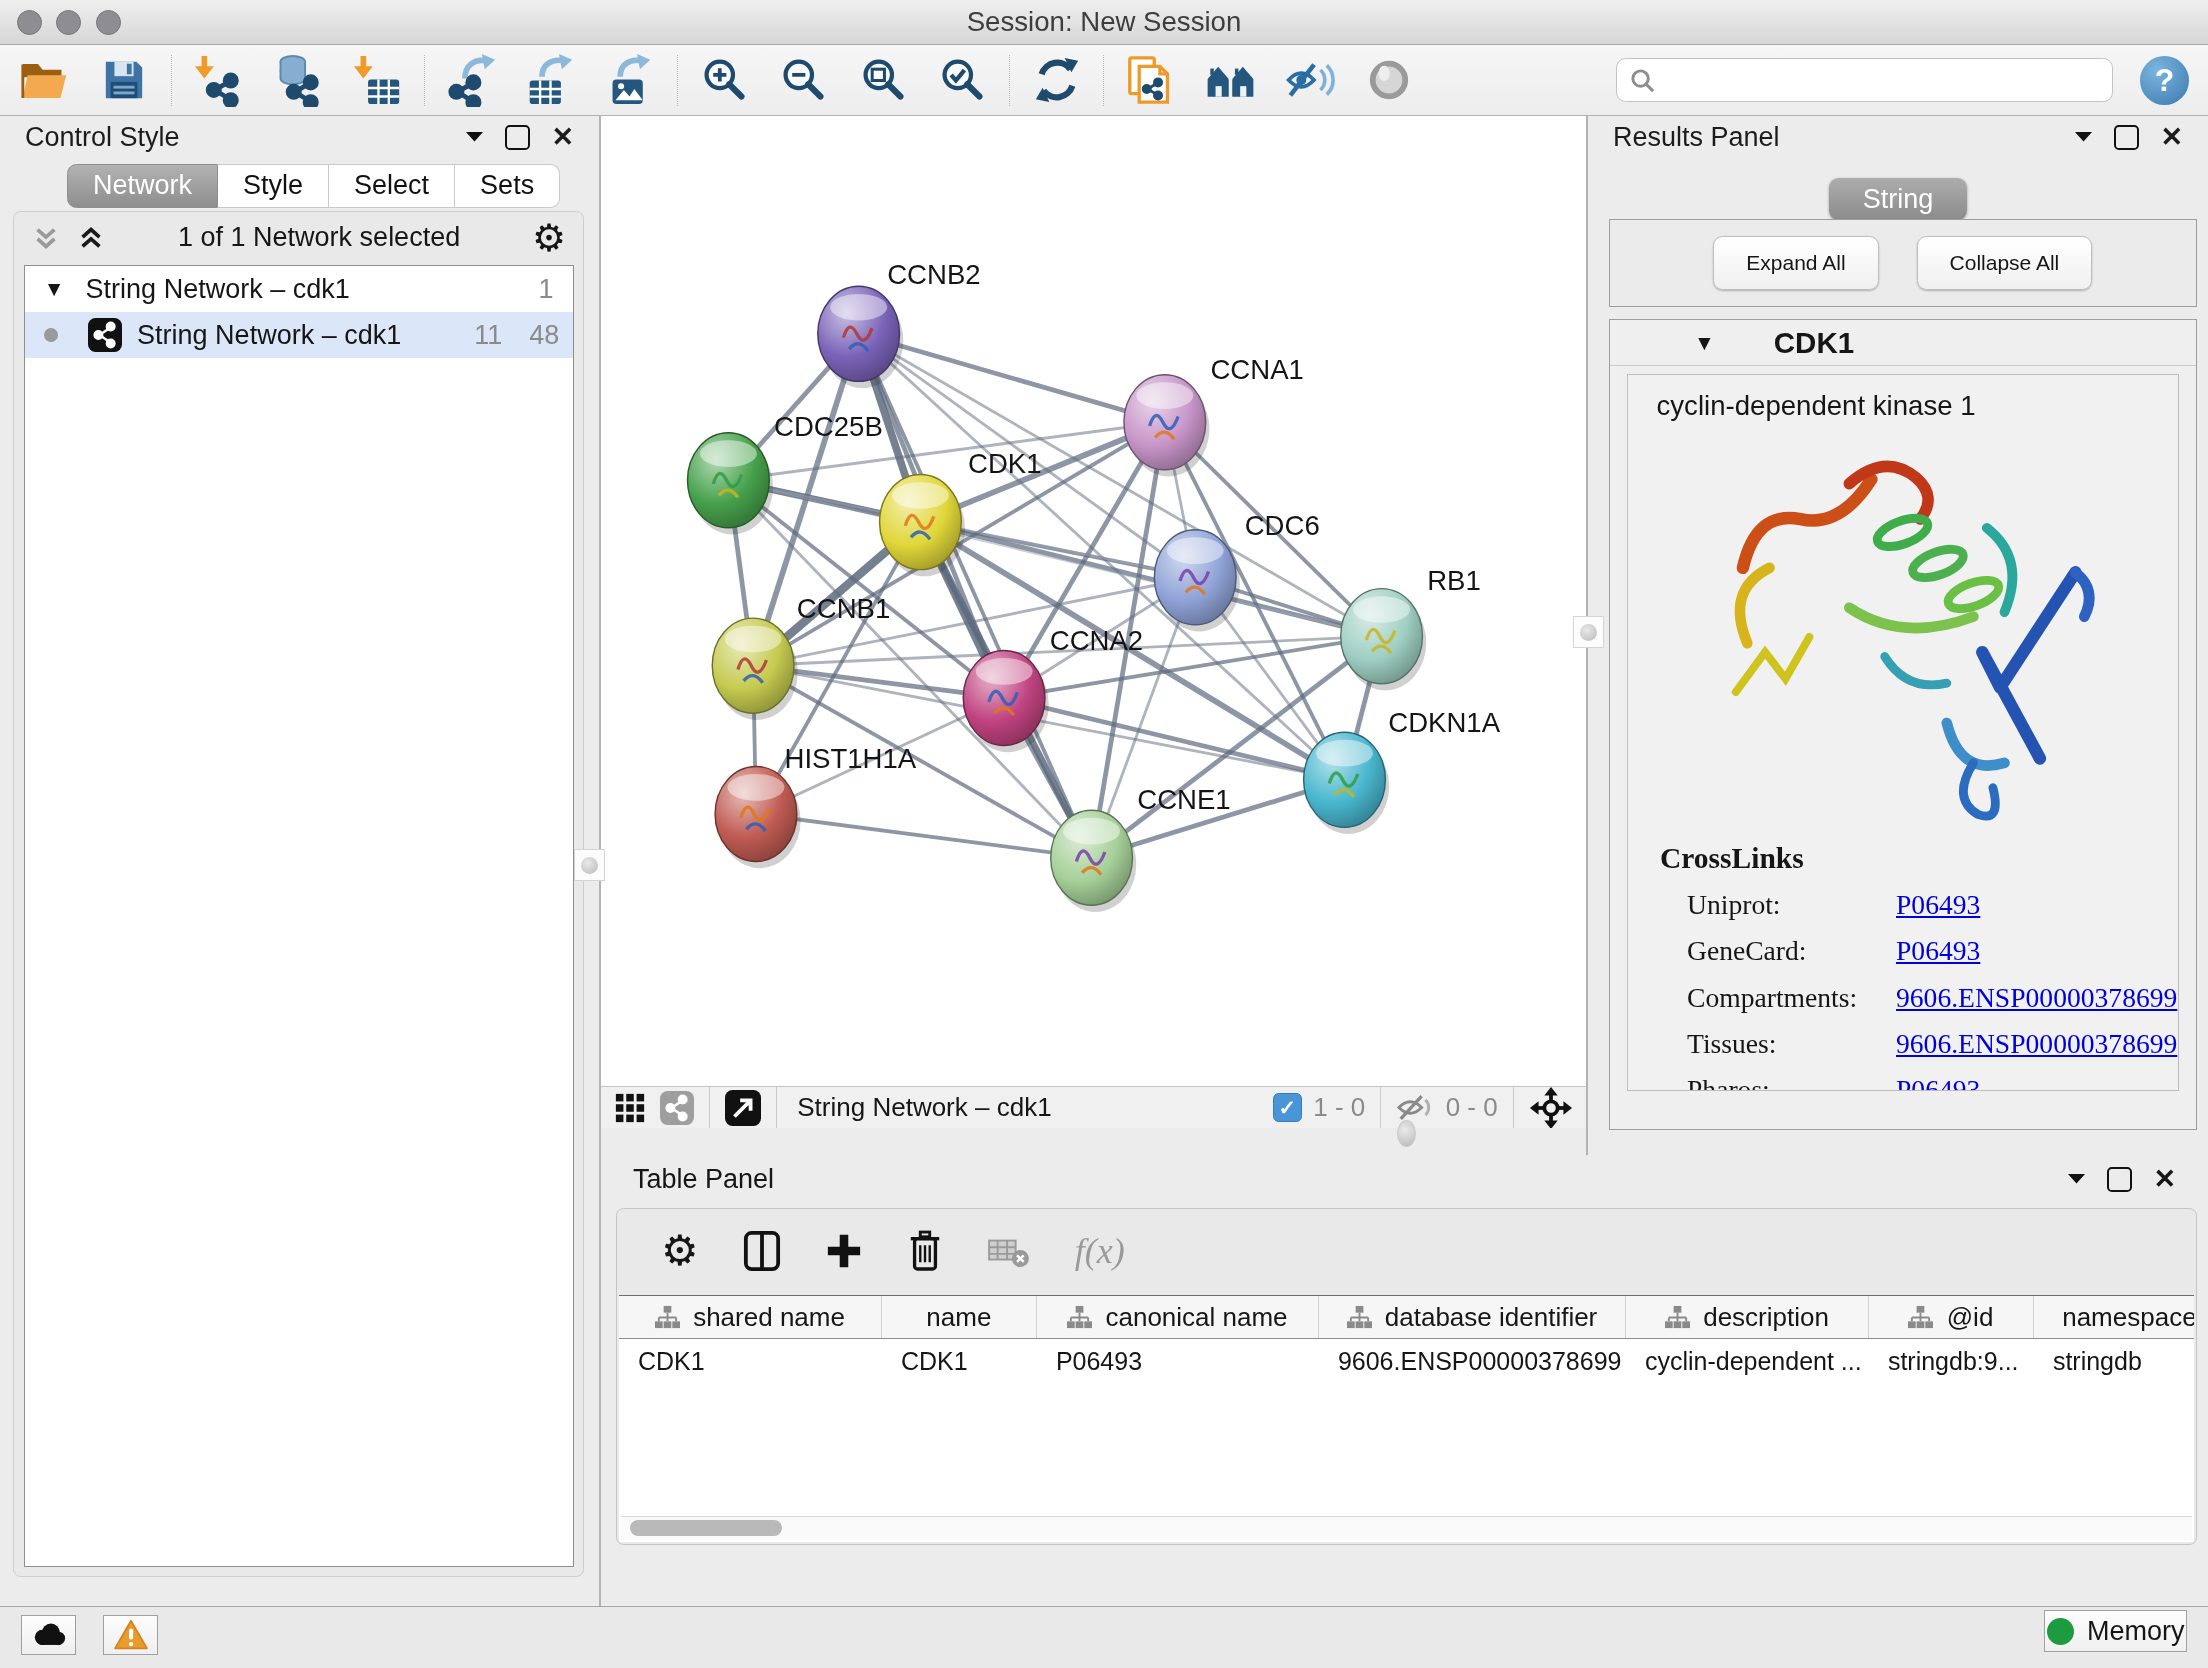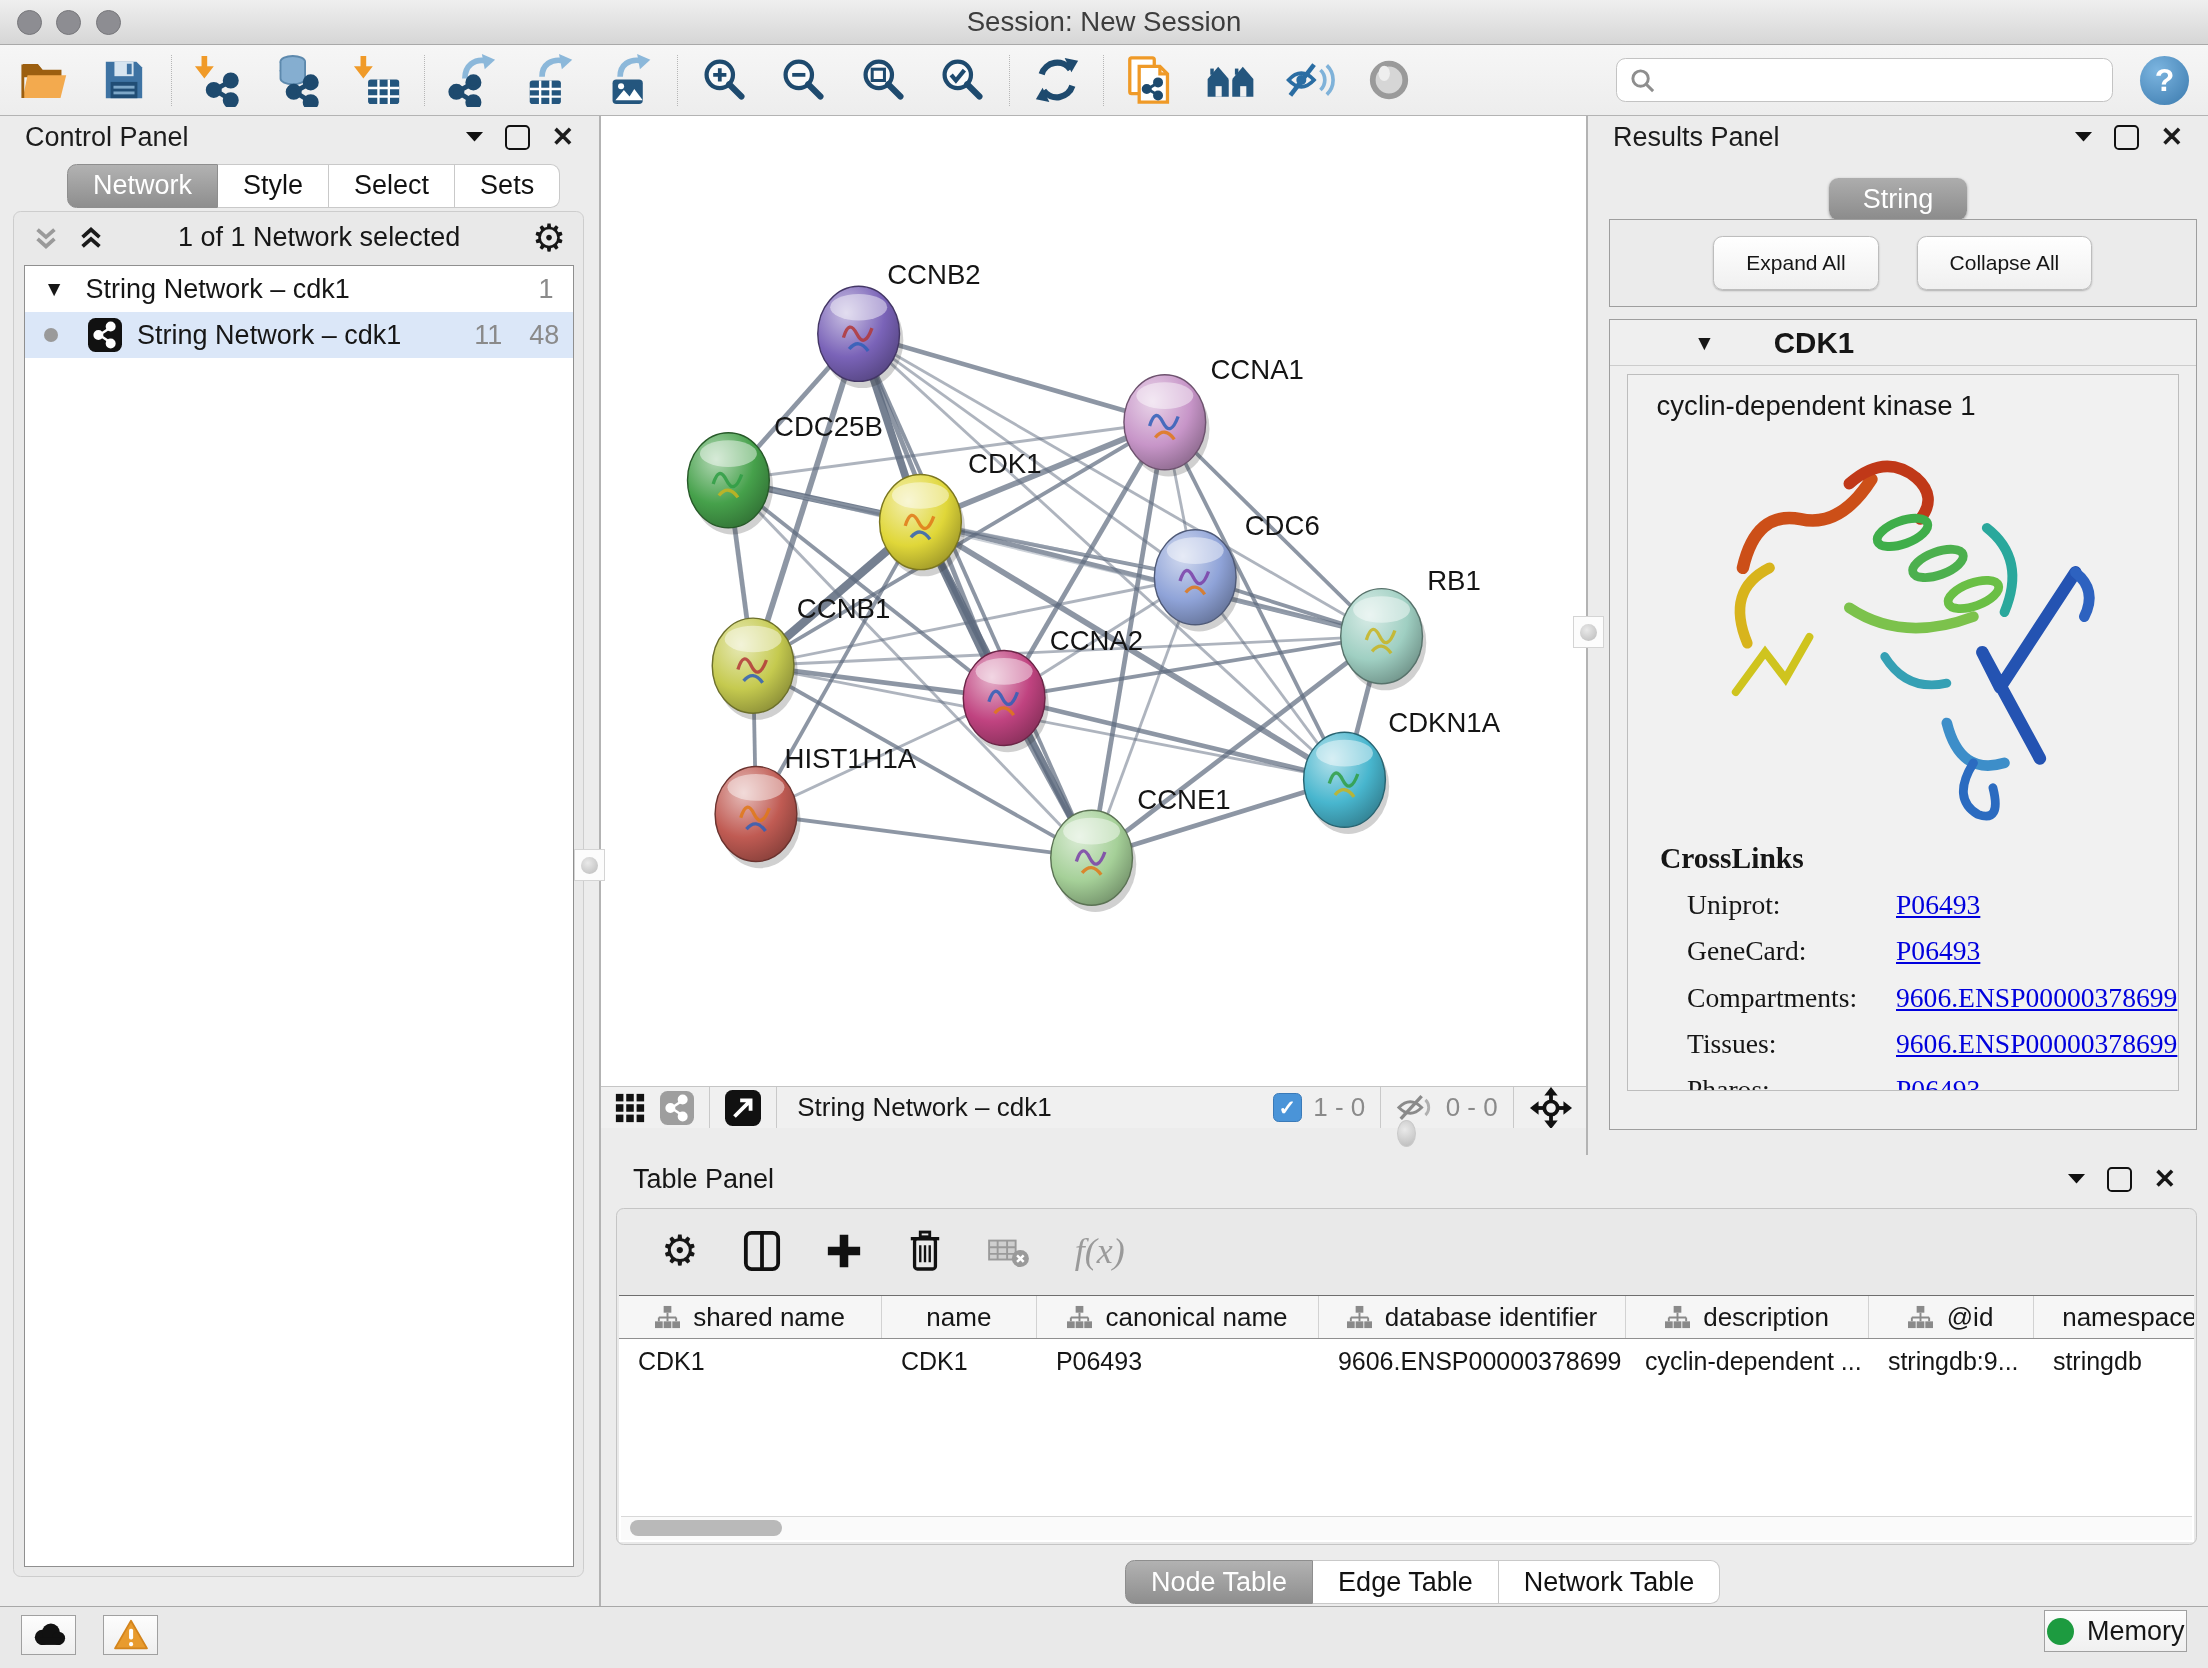--- a/index.html
+++ b/index.html
@@ -326,21 +326,21 @@
           <circle cx="12" cy="12" r="8" fill="none" stroke="#8e8e8e" stroke-width="3"></circle>
           <line x1="18" y1="18" x2="25" y2="25" stroke="#8e8e8e" stroke-width="3"></line>
         </svg>
       <input placeholder="" style="">
     </div>
     <div class="help-btn">?</div>
   </div>
 
   <div class="control-panel">
     <div class="panel-header">
-      <span>Control Panel</span>
+      <span>Control Style</span>
       <span class="panel-controls">
         <svg width="19" height="13.3" viewBox="0 0 20 14">
             <path d="M1 2l9 10L19 2Z" fill="#111"></path>
           </svg>
         <span class="pc-float"></span>
         <span class="pc-close">✕</span>
       </span>
     </div>
     <div class="tabset cp-tabs">
       <div class="tab selected">Network</div>
@@ -831,25 +831,20 @@
           <div class="td" style="width:307px;">9606.ENSP00000378699</div>
           <div class="td" style="width:243px;">cyclin-dependent ...</div>
           <div class="td" style="width:165px;">stringdb:9...</div>
           <div class="td" style="flex:1;">stringdb</div>
         </div>
         <div class="tp-scroll">
           <div class="tp-scroll-handle"></div>
         </div>
       </div>
     </div>
-    <div class="tabset tp-tabs">
-      <div class="tab selected">Node Table</div>
-      <div class="tab">Edge Table</div>
-      <div class="tab">Network Table</div>
-    </div>
   </div>
 
   <div class="statusbar">
     <div class="sb-btn" style="left:21px;">
       <svg width="36" height="25" viewBox="0 0 38 26">
           <circle cx="12" cy="16" r="8" fill="#111"></circle>
           <circle cx="21" cy="11" r="9.5" fill="#111"></circle>
           <circle cx="29" cy="17" r="7" fill="#111"></circle>
           <rect x="10" y="16" width="21" height="8" fill="#111"></rect>
         </svg>

